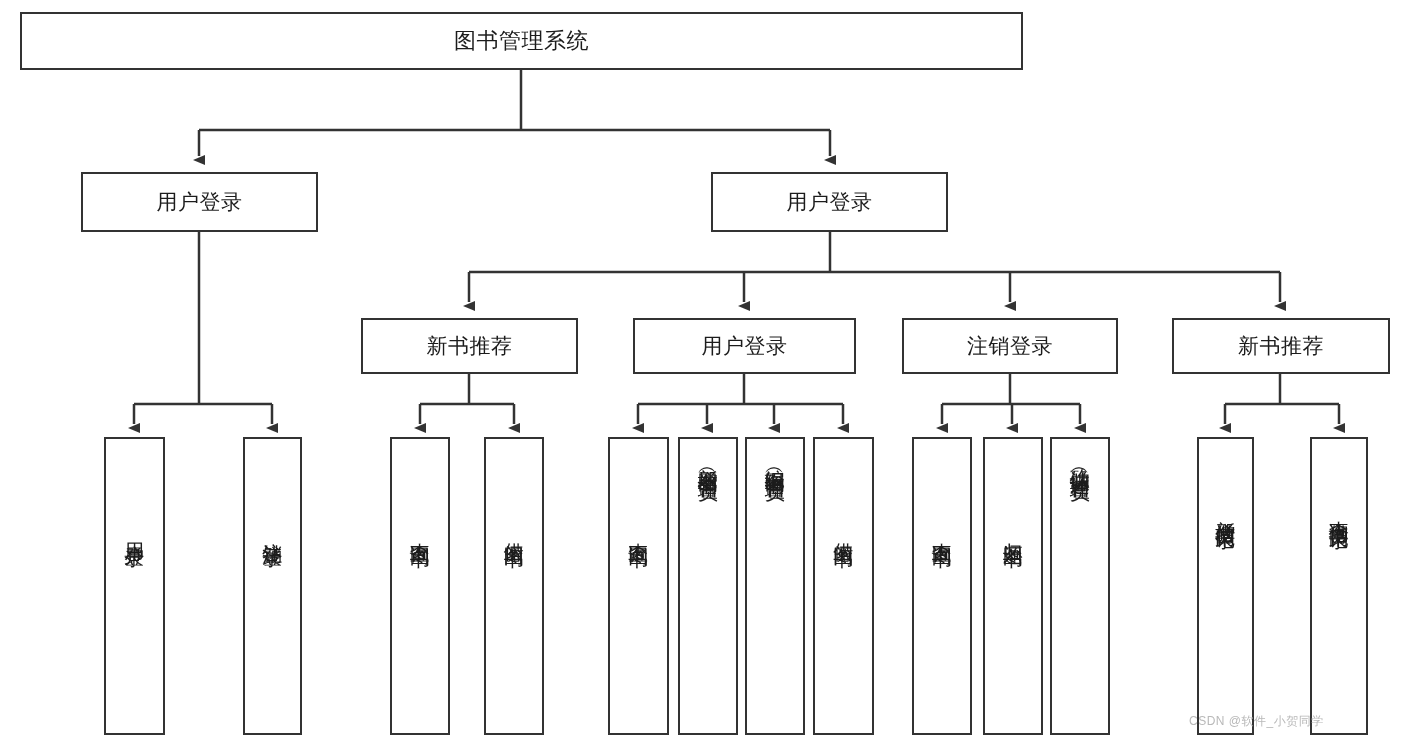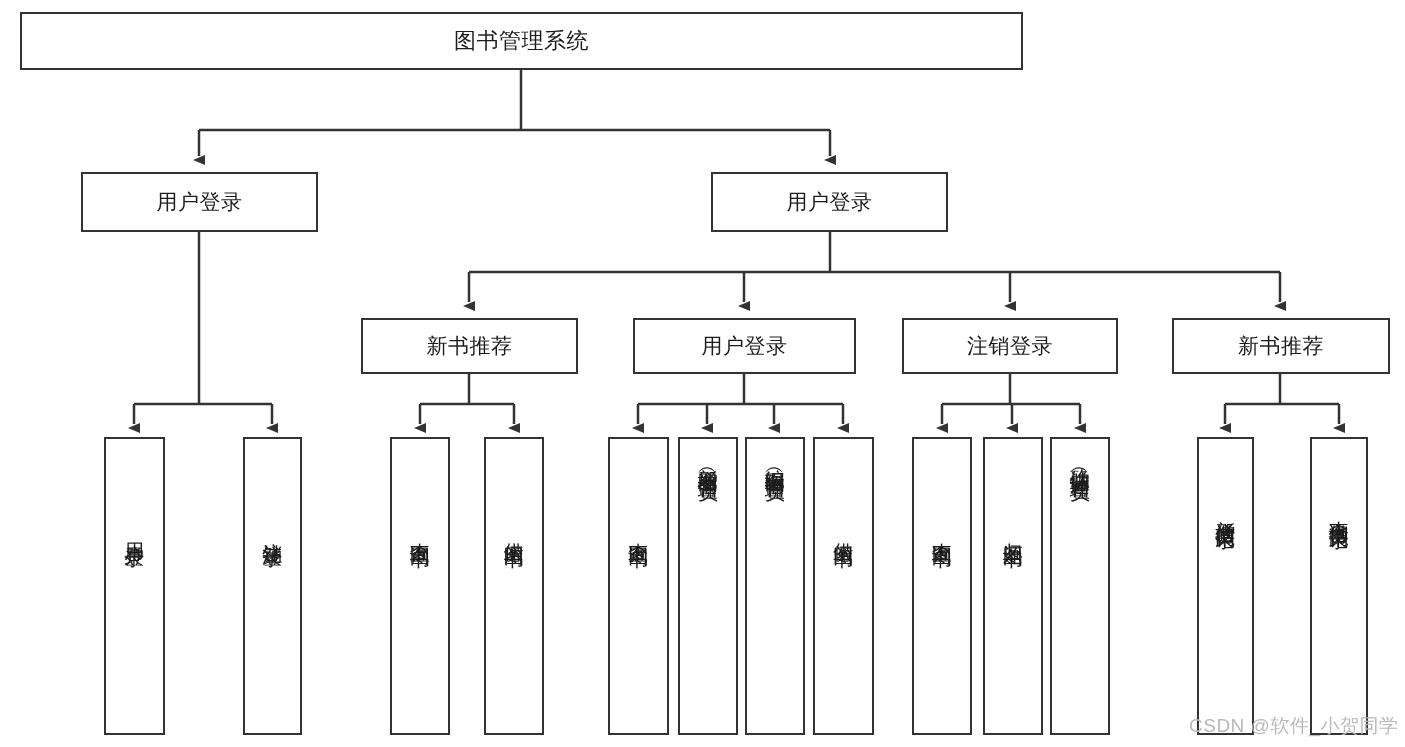--- a/index.html
+++ b/index.html
@@ -54,21 +54,21 @@
     letter-spacing: 2px;
     white-space: normal;
     max-height: 280px;
   }
   .node.vertical.mid .label { margin-top: 52px; }
   .node.vertical.low .label { margin-top: 74px; }
   .watermark {
     position: absolute;
     left: 1189px;
     top: 713px;
-    font-size: 19px;
+    font-size: 12px;
     color: #b9b9b9;
     white-space: nowrap;
     letter-spacing: 0.5px;
   }
 </style>
 </head>
 <body>
 
 <div id="canvas">
 

